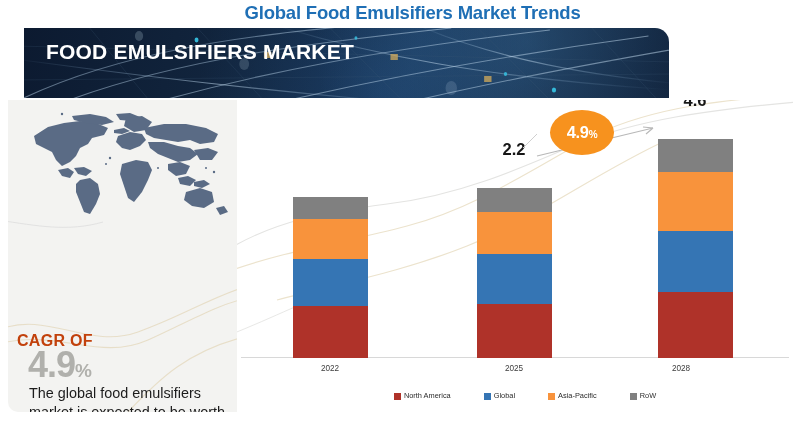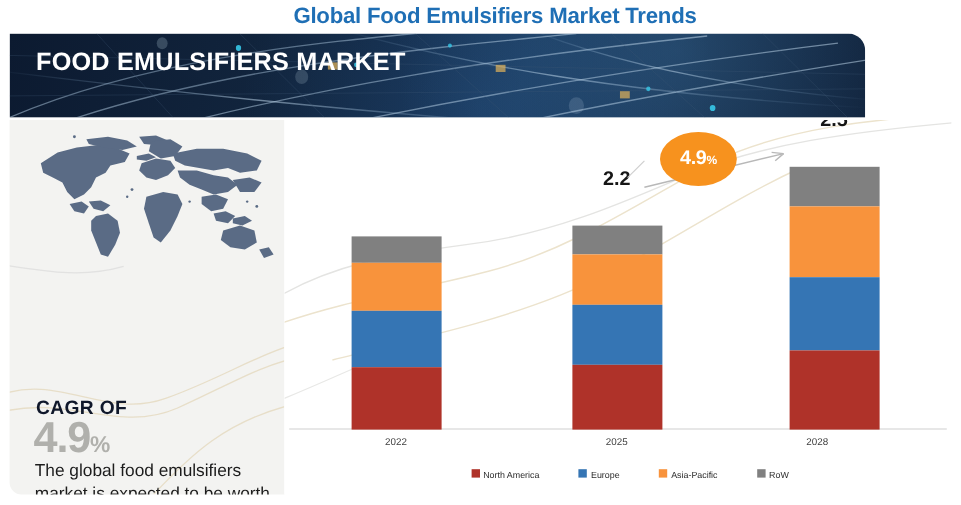--- a/index.html
+++ b/index.html
@@ -17,21 +17,21 @@
     text-align: center;
     font-size: 18.5px; font-weight: bold;
     color: #1f6fb5;
     letter-spacing: -0.2px;
     font-family: "Liberation Sans", sans-serif;
     padding-left: 24px;
   }
 
   
   .banner {
-    position: absolute; left: 8px; top: 28px; width: 713px; height: 70px;
+    position: absolute; left: 24px; top: 28px; width: 645px; height: 70px;
     background:
       radial-gradient(circle at 78% 20%, rgba(70,130,180,0.35) 0%, rgba(12,26,48,0) 42%),
       radial-gradient(circle at 55% 90%, rgba(40,90,150,0.30) 0%, rgba(12,26,48,0) 50%),
       linear-gradient(105deg, #0c1a30 0%, #12263f 35%, #163150 60%, #0d1c33 100%);
     border-radius: 0 14px 0 0;
     overflow: hidden;
   }
   .banner-svg { position: absolute; inset: 0; width: 100%; height: 100%; }
   .banner-text { position: absolute; left: 22px; top: 13px; }
   .banner-title {
@@ -50,22 +50,22 @@
     position: absolute; left: 8px; top: 100px; width: 229px; height: 312px;
     background: #f3f3f1;
     border-bottom-left-radius: 10px;
     overflow: hidden;
   }
   .map-wrap { position: absolute; left: 10px; top: 8px; width: 212px; height: 112px; }
   .map-wrap svg { width: 100%; height: 100%; display: block; }
   .deco-lines { position: absolute; left: 0; top: 0; width: 229px; height: 312px; pointer-events: none; }
 
   .cagr-of {
-    position: absolute; left: 22px; top: 232px;
-    font-size: 16px; font-weight: bold; color: #0f172a;
+    position: absolute; left: 9px; top: 232px;
+    font-size: 16px; font-weight: bold; color: #c2410c;
     letter-spacing: 0.3px;
     font-family: "Liberation Sans", sans-serif;
   }
   .cagr-val {
     position: absolute; left: 20px; top: 247px;
     font-size: 36px; font-weight: bold; color: #b0b0ac;
     line-height: 1; letter-spacing: -1px;
     font-family: "Liberation Sans", sans-serif;
   }
   .cagr-val .pct { font-size: 19px; letter-spacing: 0; }
@@ -118,21 +118,21 @@
     font-family: "Liberation Sans", sans-serif; letter-spacing: -0.3px;
   }
   .cagr-bubble-text .pct { font-size: 10px; }
   .arrow-svg { position: absolute; left: 0; top: 0; width: 556px; height: 312px; pointer-events: none; }
 
   
   .legend {
     position: absolute; left: 0; bottom: 12px; width: 556px;
     display: flex; justify-content: center; align-items: center; gap: 13px;
   }
-  .legend-item { display: flex; align-items: flex-start; gap: 3px; padding-left: 20px; }
+  .legend-item { display: flex; align-items: flex-end; gap: 3px; padding-left: 20px; }
   .legend-swatch { width: 7px; height: 7px; display: block; }
   .legend-label {
     font-size: 7.4px; color: #2b2b2b; white-space: nowrap;
     font-family: "Liberation Sans", sans-serif;
   }
 </style>
 </head>
 <body>
 
 <div id="page">
@@ -280,21 +280,21 @@
       </div>
       <div class="bar-total" style="left:217px; top:40px;">2.2</div>
       <div class="bar-xlabel" style="left:217px; top:264px;">2025</div>
 
       <div class="bar" style="left:421px; height:219px;">
         <div class="seg seg-row" style="height:33px;"></div>
         <div class="seg seg-ap" style="height:59px;"></div>
         <div class="seg seg-eu" style="height:61px;"></div>
         <div class="seg seg-na" style="height:66px;"></div>
       </div>
-      <div class="bar-total" style="left:398px; top:-9px;">2.5</div>
+      <div class="bar-total" style="left:398px; top:-9px;">4.6</div>
       <div class="bar-xlabel" style="left:384px; top:264px;">2028</div>
 
       <svg class="arrow-svg" viewBox="0 0 556 312" preserveAspectRatio="none">
         <g stroke="#b8b8b8" stroke-width="1.2" fill="none">
           <path d="M300,56 L416,28"></path>
           <path d="M416,28 L406,27 M416,28 L409,34"></path>
         </g>
         <path d="M286,48 L300,34" stroke="#cfcfcf" stroke-width="1" fill="none"></path>
       </svg>
 
@@ -302,21 +302,21 @@
         <span class="cagr-bubble-text"><span>4.9</span><span class="pct">%</span></span>
       </div>
 
       <div class="legend">
         <div class="legend-item">
           <span class="legend-swatch" style="background:#af3229;"></span>
           <span class="legend-label">North America</span>
         </div>
         <div class="legend-item">
           <span class="legend-swatch" style="background:#3575b4;"></span>
-          <span class="legend-label">Europe</span>
+          <span class="legend-label">Global</span>
         </div>
         <div class="legend-item">
           <span class="legend-swatch" style="background:#f8933c;"></span>
           <span class="legend-label">Asia-Pacific</span>
         </div>
         <div class="legend-item">
           <span class="legend-swatch" style="background:#808080;"></span>
           <span class="legend-label">RoW</span>
         </div>
       </div>

